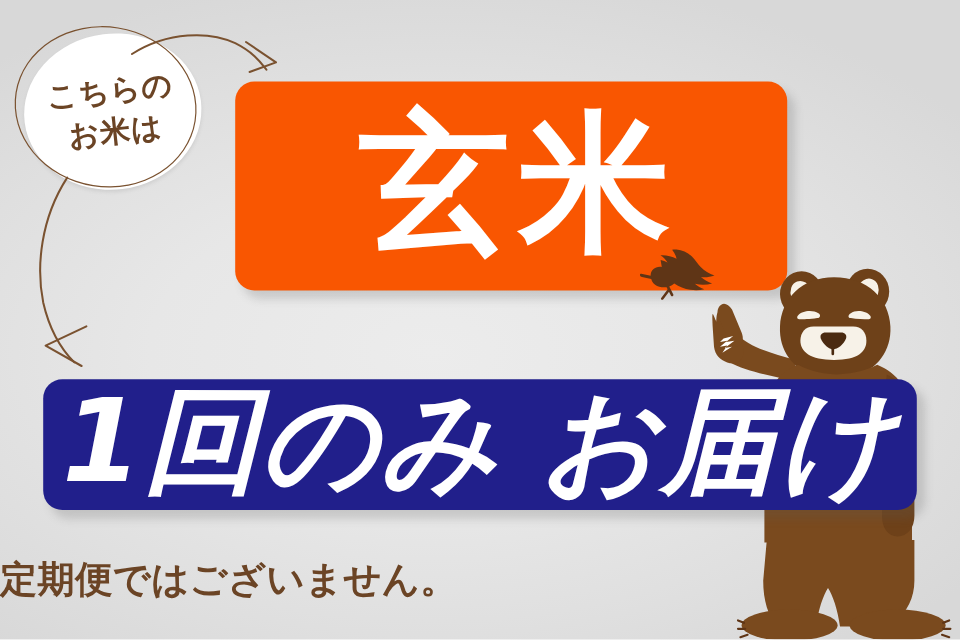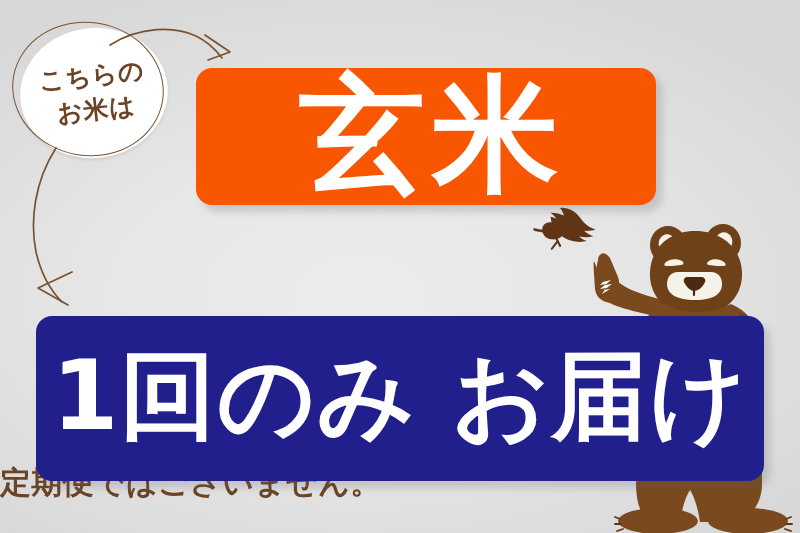--- a/index.html
+++ b/index.html
@@ -36,31 +36,32 @@
     align-items: center;
     justify-content: center;
     border-radius: 16px;
     box-shadow: 6px 7px 7px rgba(90, 90, 90, 0.22);
   }
 
   .banner-orange {
     left: 196px;
     top: 68px;
     width: 460px;
-    height: 137px;
+    height: 174px;
     background: #f95601;
     padding-left: 13px;
   }
 
   .banner-blue {
     left: 36px;
     top: 316px;
     width: 728px;
-    height: 165px;
+    height: 109px;
     background: #211f8b;
+    font-style: italic;
   }
 
   .banner-text {
     color: #ffffff;
     font-weight: 700;
     letter-spacing: 0.02em;
     line-height: 1;
     white-space: nowrap;
     user-select: none;
   }

